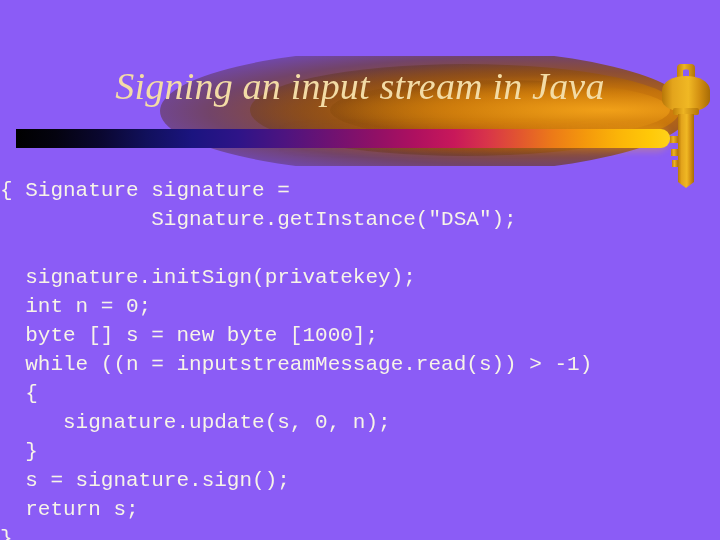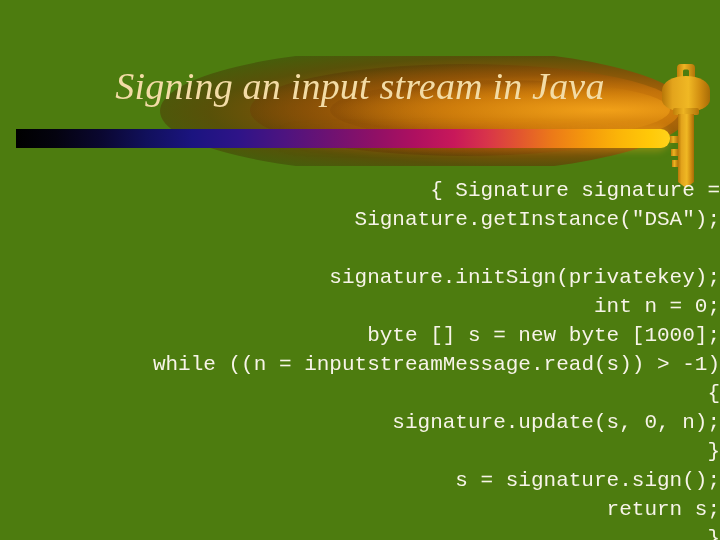--- a/index.html
+++ b/index.html
@@ -4,21 +4,21 @@
 <style>
   html, body {
     margin: 0;
     padding: 0;
     background: #000000;
   }
   #slide {
     position: relative;
     width: 720px;
     height: 540px;
-    background: #4d7c0f;
+    background: #8b5cf6;
     overflow: hidden;
     font-family: "Liberation Sans", sans-serif;
   }
 
   
   .banner {
     position: absolute;
     left: 0;
     top: 56px;
     width: 720px;
@@ -145,21 +145,20 @@
     width: 720px;
     font-family: "Liberation Mono", "DejaVu Sans Mono", monospace;
     font-size: 21px;
     line-height: 29px;
     color: #f7f4e8;
     white-space: pre;
   }
   .code-line {
     white-space: pre;
     height: 29px;
-    text-align: right;
   }
   .code-line.blank {
     height: 29px;
   }
 </style>
 </head>
 <body>
 
 <div id="slide">
 

